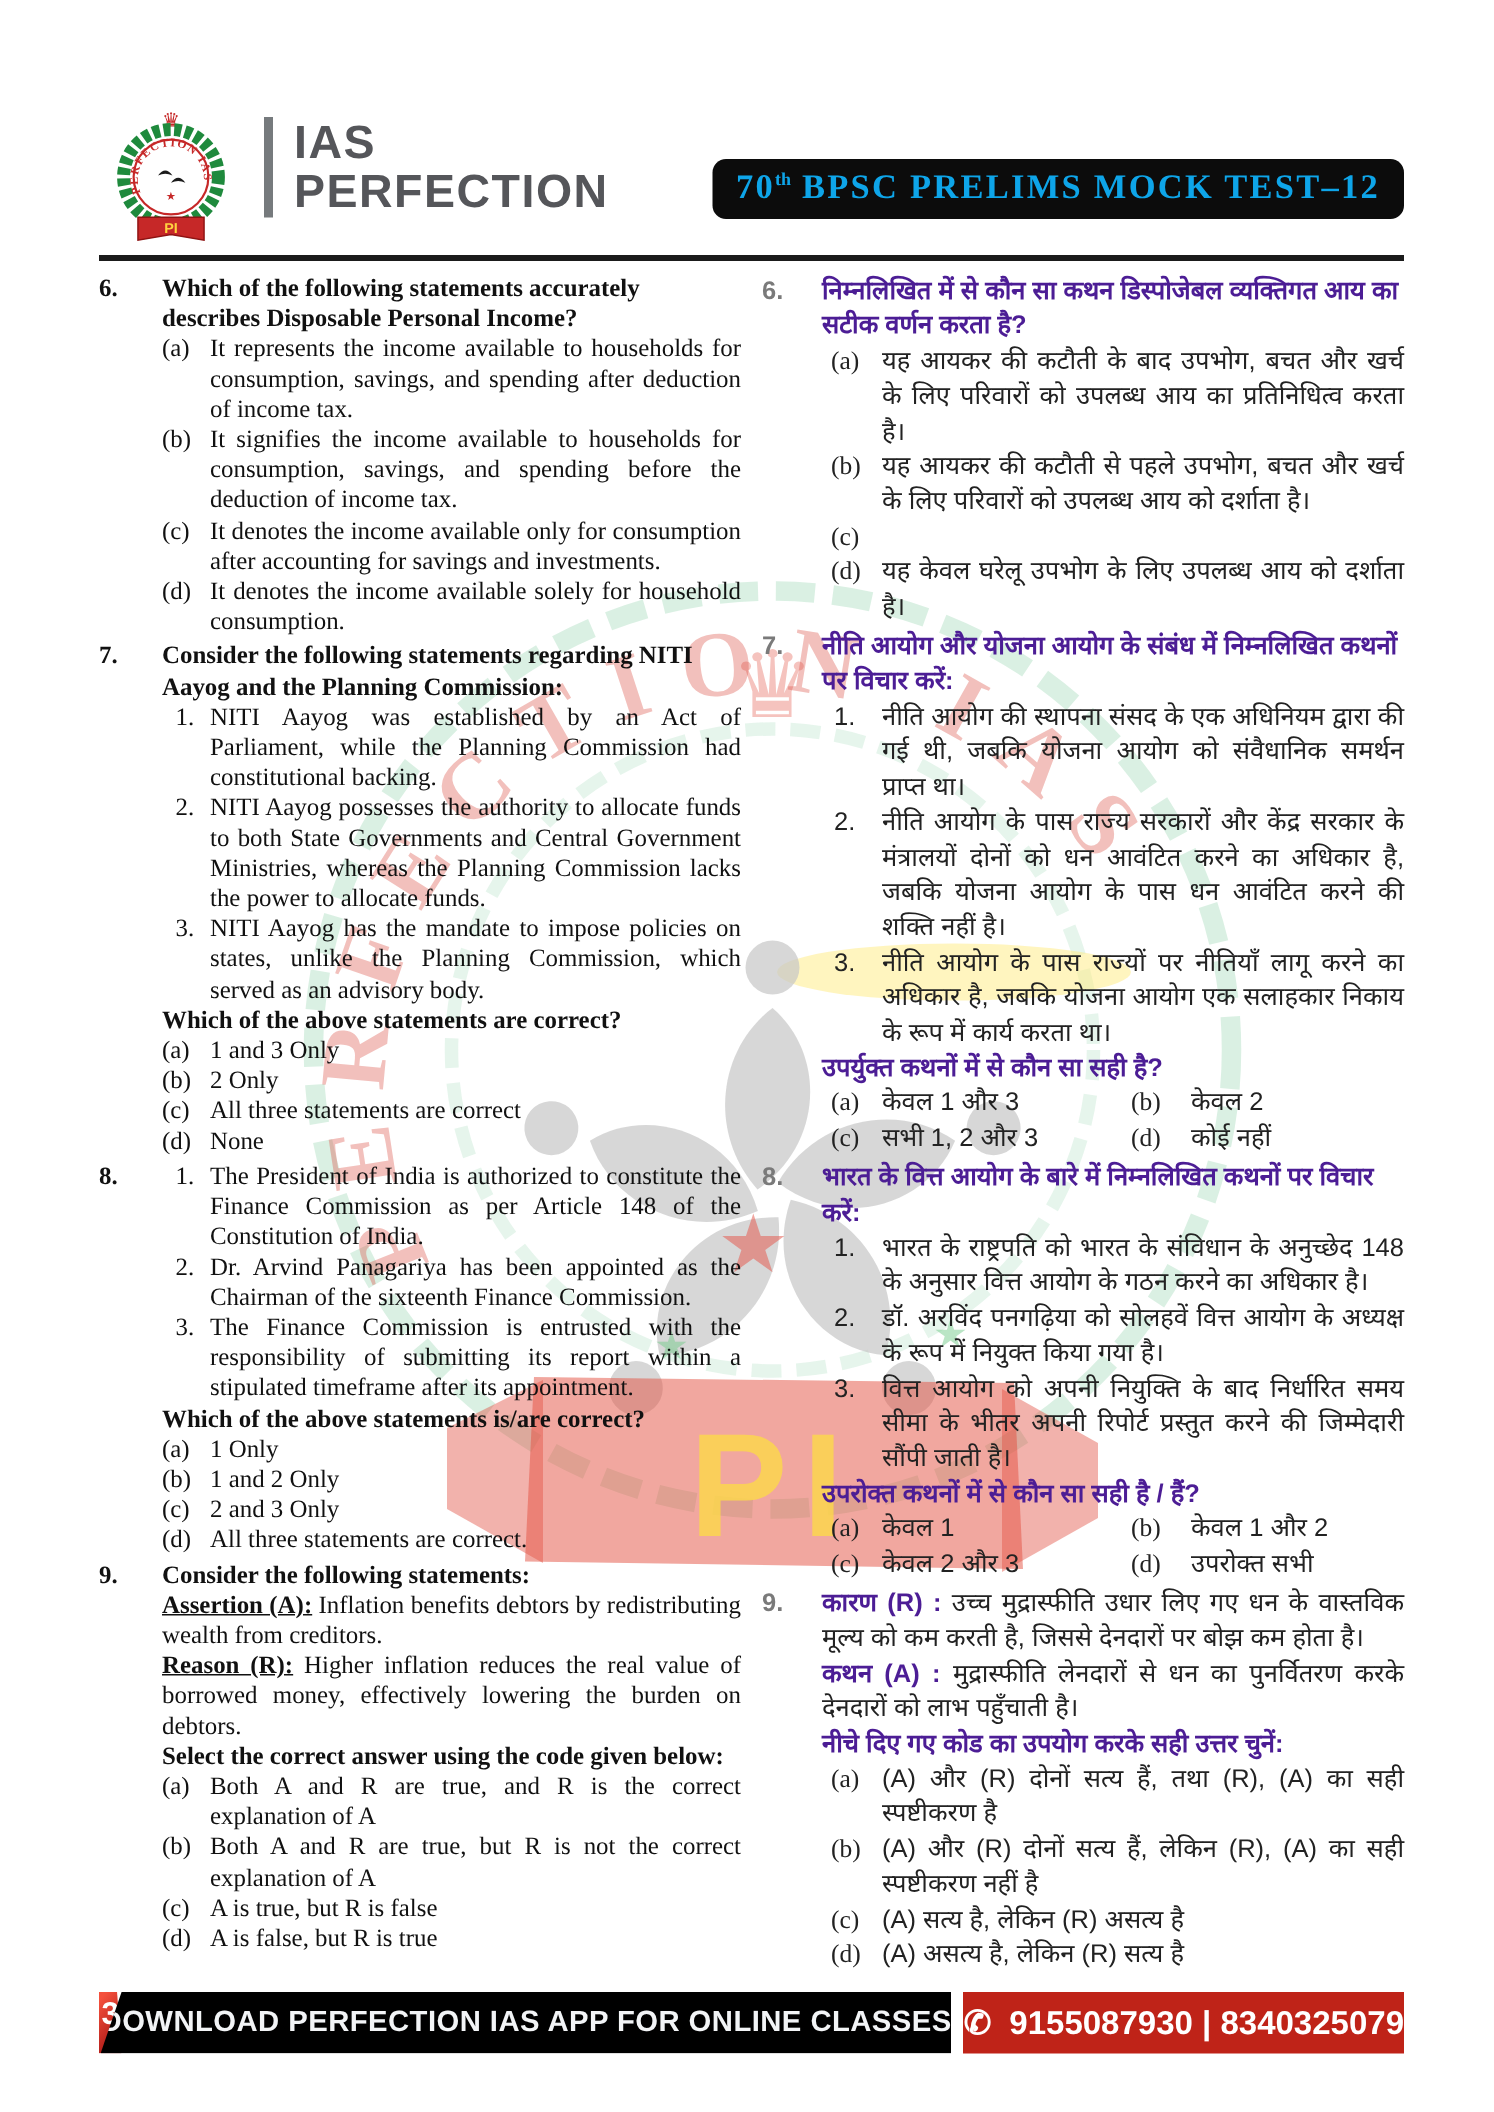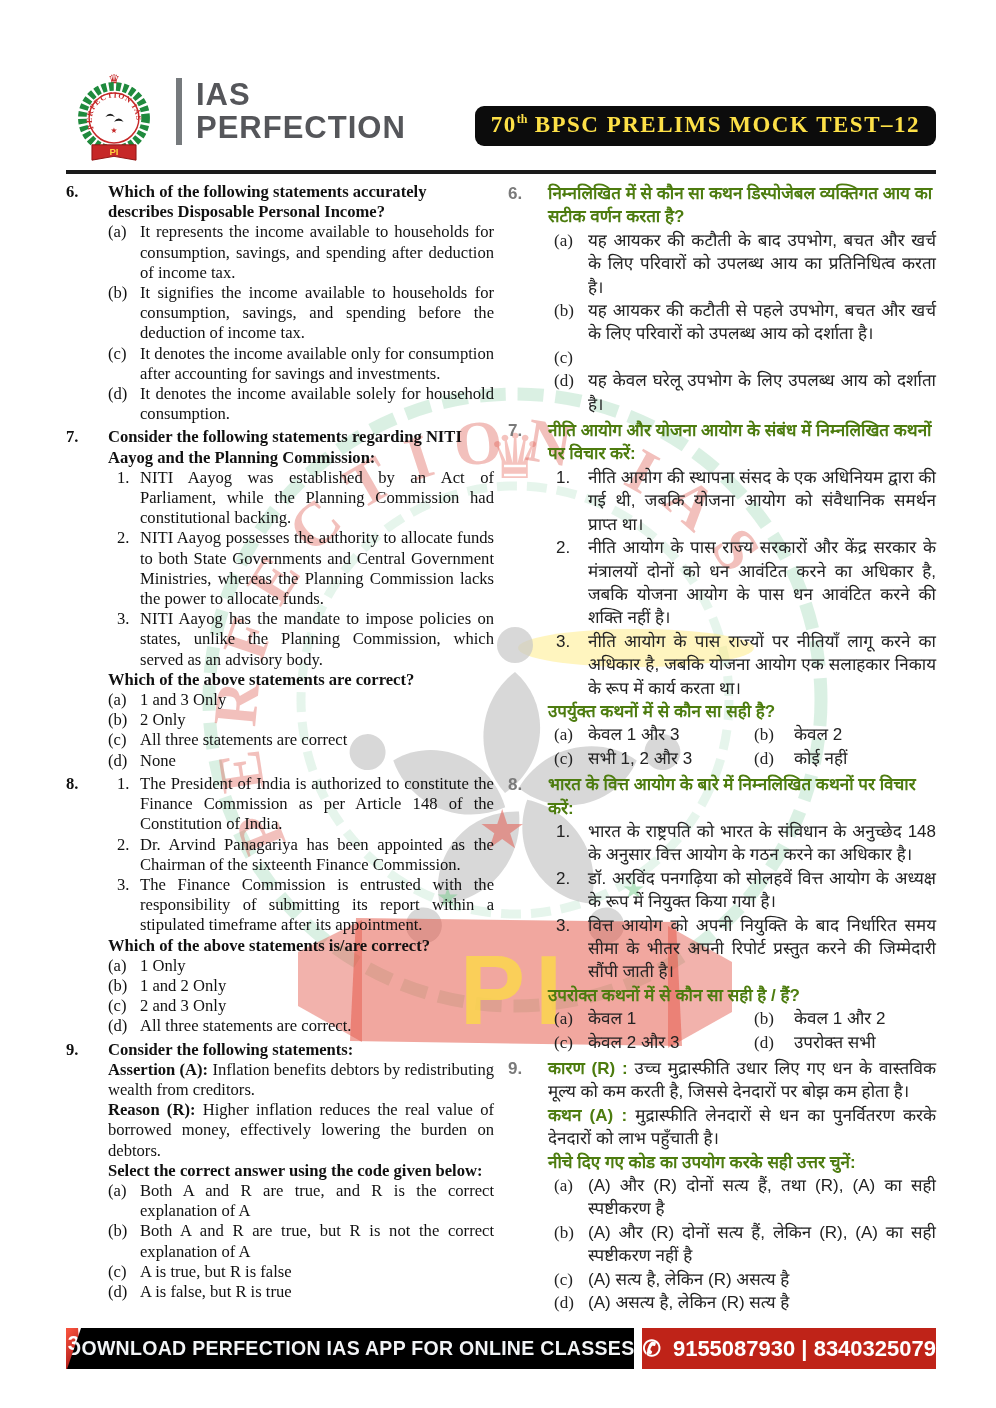--- a/index.html
+++ b/index.html
@@ -6,41 +6,41 @@
   body{width:996px;height:1408px;background:#ffffff;position:relative;overflow:hidden;
        font-family:"Liberation Serif",serif;color:#111;}
   .wm{position:absolute;left:0;top:0;z-index:0;pointer-events:none;}
   .page{position:relative;z-index:1;padding:72px 60px 0 66px;}
   
   .header{display:flex;align-items:flex-start;}
   .logo{width:96px;height:92px;flex:0 0 96px;}
   .brand{margin-left:14px;border-left:6px solid #767a7d;padding-left:14px;margin-top:6px;}
   .brand .b1{font-family:"Liberation Sans",sans-serif;font-weight:700;font-size:31px;
              color:#55565a;letter-spacing:1px;line-height:1.08;}
-  .badge{margin-left:auto;margin-top:34px;background:#0c0c0c;color:#fde047;border-radius:9px;
+  .badge{margin-left:auto;margin-top:34px;background:#0c0c0c;color:#0ea5e9;border-radius:9px;
          padding:6px 16px 8px 16px;font-weight:700;font-size:23px;letter-spacing:1.5px;
          font-family:"Liberation Serif",serif;white-space:nowrap;}
   .badge sup{font-size:12px;letter-spacing:0;}
   .rule{height:4px;background:#1b1b1b;margin-top:6px;}
   
   .columns{display:flex;gap:14px;margin-top:8px;position:relative;z-index:2;}
   .col{flex:1;min-width:0;}
   .question{display:flex;margin-bottom:3px;}
   .qbody{flex:1;min-width:0;}
   
   .en{font-size:16.6px;line-height:20.2px;}
   .en .qnum{flex:0 0 42px;font-weight:700;}
   .en .stem,.en .subhead{font-weight:700;}
   .en .olabel{flex:0 0 32px;}
   .en .snum{flex:0 0 32px;padding-left:9px;box-sizing:border-box;}
-  .en .plead{font-weight:700;}
+  .en .plead{font-weight:700;text-decoration:underline;}
   
   .hi{font-family:"Liberation Sans","DejaVu Sans",sans-serif;font-size:17px;line-height:23.4px;color:#222;}
   .hi .qnum{flex:0 0 40px;color:#7a7a7a;font-weight:700;}
-  .hi .stem,.hi .subhead,.hi .plead{color:#4d7c0f;font-weight:700;}
+  .hi .stem,.hi .subhead,.hi .plead{color:#4c1d95;font-weight:700;}
   .hi .olabel{flex:0 0 40px;padding-left:6px;box-sizing:border-box;font-family:"Liberation Serif",serif;}
   .hi .snum{flex:0 0 40px;padding-left:8px;box-sizing:border-box;}
   .opt,.stmt{display:flex;}
   .otext,.stext{flex:1;text-align:justify;min-width:0;}
   .para{text-align:justify;}
   .optpair{display:grid;grid-template-columns:40px 160px 46px auto;}
   .optpair .olabel{flex:none;padding-left:6px;font-family:"Liberation Serif",serif;}
   
   .footer{position:absolute;left:66px;right:60px;top:1328px;height:41px;display:flex;z-index:3;
           font-family:"Liberation Sans",sans-serif;align-items:stretch;}

